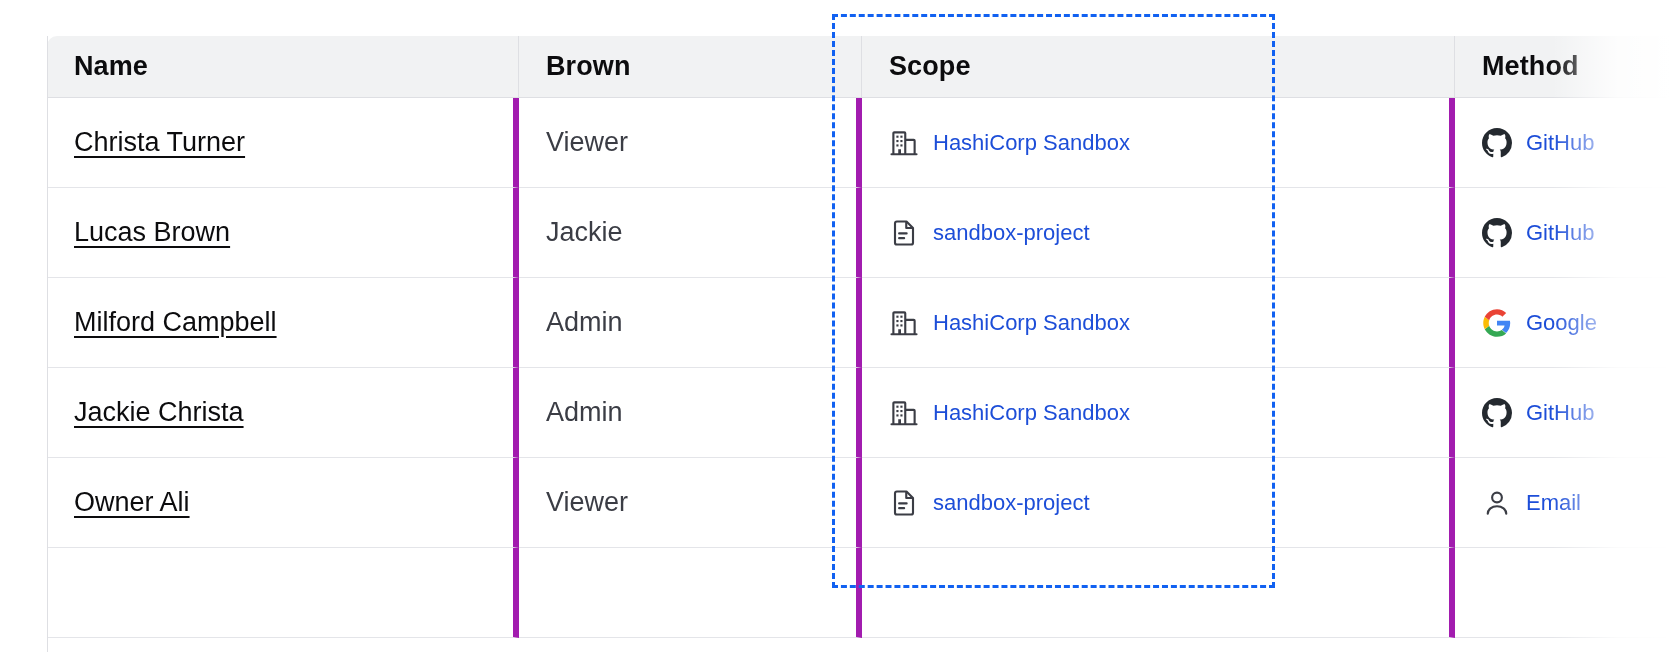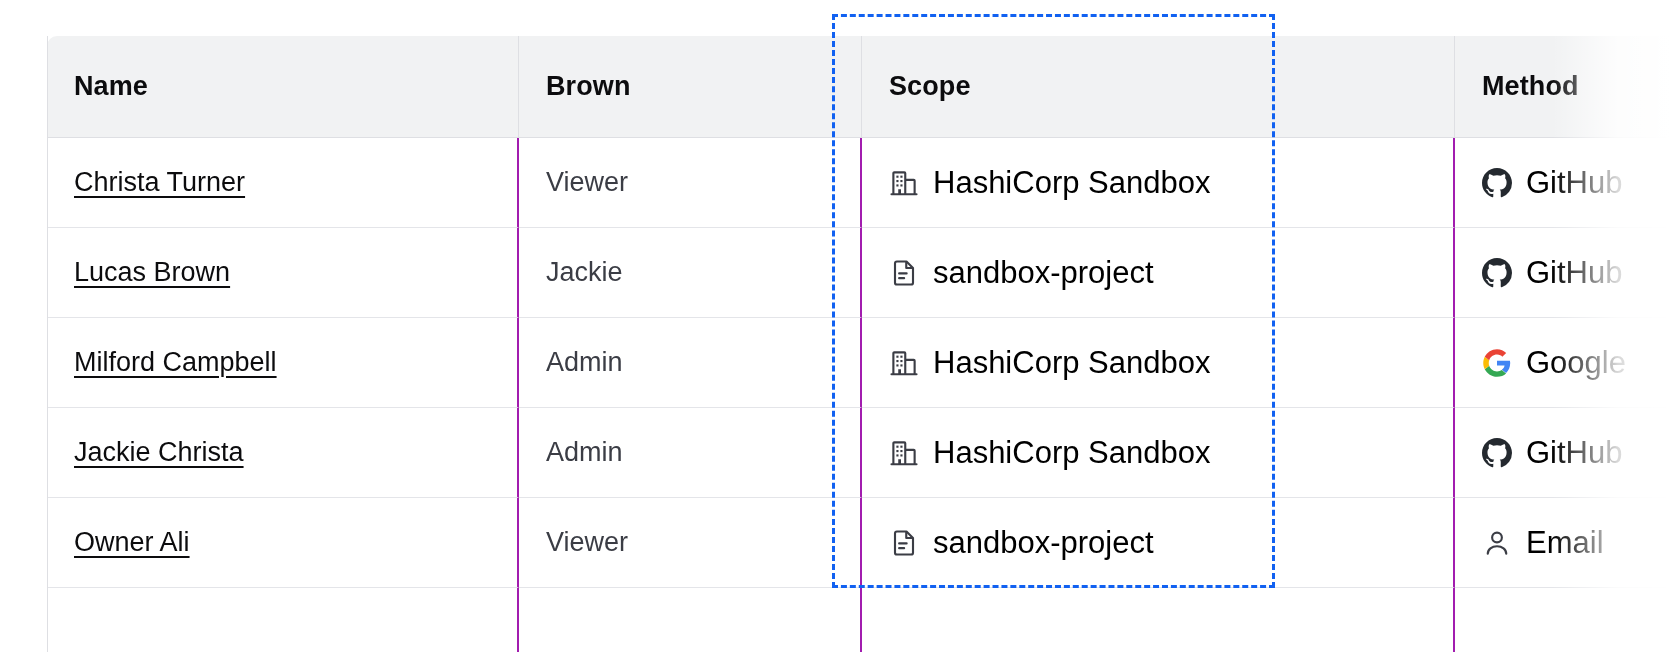--- a/index.html
+++ b/index.html
@@ -39,21 +39,21 @@
   }
 
   
   col.c-name   { width: 472px; }
   col.c-role   { width: 343px; }
   col.c-scope  { width: 593px; }
   col.c-method { width: 292px; }
 
   thead th {
     background: #f1f2f3;
-    height: 102px;
+    height: 62px;
     padding: 0 0 0 27px;
     text-align: left;
     vertical-align: middle;
     font-size: 27px;
     font-weight: bold;
     color: #0c0c0e;
     letter-spacing: .1px;
     border-bottom: 1px solid #dedfe3;
     border-right: 1px solid #dedfe3;
     white-space: nowrap;
@@ -61,21 +61,21 @@
   thead th.first { border-top-left-radius: 10px; padding-left: 27px; }
   thead th.last  { border-right: none; }
 
   tbody td {
     height: 90px;
     padding: 0 0 0 27px;
     vertical-align: middle;
     font-size: 27px;
     color: #3b3d45;
     border-bottom: 1px solid #e4e5e9;
-    border-right: 2px solid #a21caf;
+    border-right: 6px solid #a21caf;
     white-space: nowrap;
     background: #ffffff;
   }
   tbody td.last { border-right: none; }
 
   tbody td.name-cell { padding-left: 27px; }
 
   a.name-link {
     color: #0c0c0e;
     font-size: 27px;
@@ -83,21 +83,21 @@
     text-underline-offset: 5px;
     text-decoration-thickness: 2px;
     cursor: pointer;
   }
 
   .cellflex {
     display: flex;
     align-items: center;
     gap: 14px;
   }
-  .cellflex .label { color: #000000; font-size: 31px; line-height: 1; }
+  .cellflex .label { color: #1d4ed8; font-size: 22px; line-height: 1; }
 
   .ico { flex: 0 0 auto; display: inline-flex; align-items: center; justify-content: center; }
   .ico svg { display: block; }
 
   
   .left-border {
     position: absolute;
     left: 47px; top: 36px;
     width: 1px; height: 616px;
     background: #dedfe3;

